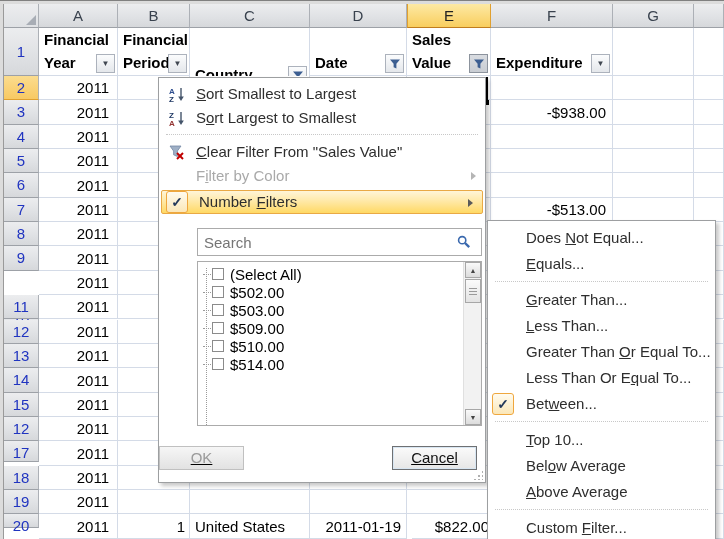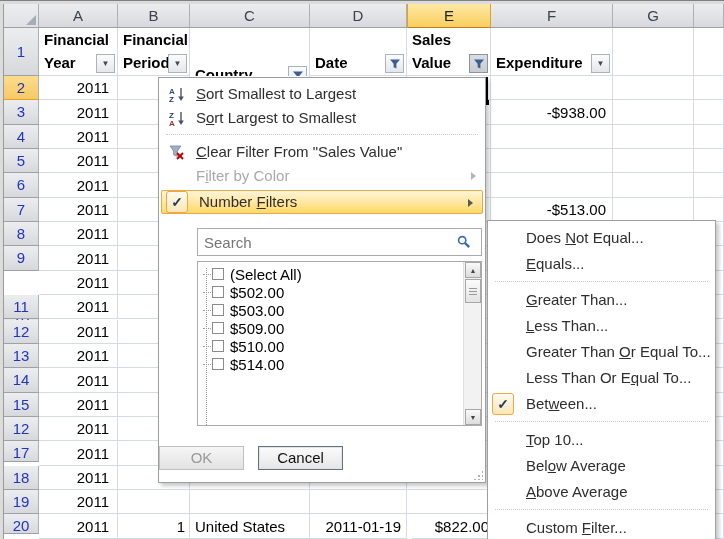--- a/index.html
+++ b/index.html
@@ -66,21 +66,21 @@
   .lrow .ltxt{margin-left:6px;white-space:nowrap;}
   
   #sbar{position:absolute;right:0;top:0;bottom:0;width:18px;background:#F2F2F2;border-left:1px solid #E0E0E0;box-sizing:border-box;}
   .sbtn{position:absolute;left:1px;width:16px;height:16px;box-sizing:border-box;border:1px solid #A7A7A7;
     background:linear-gradient(#FAFAFA,#DCDCDC);display:flex;align-items:center;justify-content:center;
     font-size:7px;color:#444;line-height:1;}
   #sthumb{position:absolute;left:1px;top:17px;width:16px;height:24px;box-sizing:border-box;border:1px solid #A7A7A7;
     background:linear-gradient(#FBFBFB,#E3E3E3);display:flex;align-items:center;justify-content:center;}
   #sthumb .grip{width:8px;height:7px;background:repeating-linear-gradient(#9a9a9a 0 1px,transparent 1px 3px);}
   
-  #btnrow{display:flex;justify-content:flex-start;margin:20px 8px 0 0;gap:14px;}
+  #btnrow{display:flex;justify-content:space-between;margin:20px 8px 0 0;gap:14px;text-decoration:underline;}
   .dlgbtn{width:85px;height:24px;box-sizing:border-box;text-align:center;line-height:22px;font-size:15px;}
   #okbtn{border:1px solid #C0C0C0;background:linear-gradient(#F6F6F6,#E2E2E2);color:#9A9A9A;}
   #cancelbtn{border:1px solid #6E7073;background:linear-gradient(#FBFBFB,#E6E6E6);color:#111;box-shadow:0 0 0 1px #D8E6F2 inset;}
   #grip{position:absolute;right:2px;bottom:2px;width:10px;height:10px;
     background-image:radial-gradient(#AFAFAF 1px,transparent 1.4px);background-size:4px 4px;
     clip-path:polygon(100% 0,100% 100%,0 100%);}
   
   #smenu{left:487px;top:220px;width:229px;box-sizing:border-box;background:#fff;
     border:1px solid #9D9FA1;box-shadow:3px 3px 4px rgba(0,0,0,.22);z-index:21;padding:4px 0 3px 0;}
   .smi{position:relative;height:26px;line-height:26px;color:#2E2E2E;}
@@ -119,21 +119,21 @@
       <div class="abs rowhdr" style="left: 4px; top: 268px; width: 35px; height: 31px; line-height: 24.35px; margin-top: 41px;">10</div>
       <div class="abs rowhdr" style="left: 4px; top: 295.15px; width: 35px; height: 24.35px; line-height: 24.35px;">11</div>
       <div class="abs rowhdr" style="left: 4px; top: 319.5px; width: 35px; height: 24.35px; line-height: 24.35px;">12</div>
       <div class="abs rowhdr" style="left: 4px; top: 343.85px; width: 35px; height: 24.35px; line-height: 24.35px;">13</div>
       <div class="abs rowhdr" style="left: 4px; top: 368.2px; width: 35px; height: 24.35px; line-height: 24.35px;">14</div>
       <div class="abs rowhdr" style="left: 4px; top: 392.55px; width: 35px; height: 24.35px; line-height: 24.35px;">15</div>
       <div class="abs rowhdr" style="left: 4px; top: 416.9px; width: 35px; height: 24.35px; line-height: 24.35px;">12</div>
       <div class="abs rowhdr" style="left: 4px; top: 441.25px; width: 35px; height: 21px; line-height: 24.35px;">17</div>
       <div class="abs rowhdr" style="left: 4px; top: 465.6px; width: 35px; height: 24.35px; line-height: 24.35px;">18</div>
       <div class="abs rowhdr" style="left: 4px; top: 489.95px; width: 35px; height: 24.35px; line-height: 24.35px;">19</div>
-      <div class="abs rowhdr" style="left: 4px; top: 514.3px; width: 35px; height: 20px; line-height: 24.35px;">20</div>
+      <div class="abs rowhdr" style="left: 4px; top: 514.3px; width: 35px; height: 14px; line-height: 24.35px;">20</div>
       <div class="abs cell" style="left: 39px; top: 28px; width: 79px; height: 48px;">
         <div class="h1">Financial</div>
         <div class="h2">Year</div>
         <div class="fbtn">
           <div class="arr">▼</div>
         </div>
       </div>
       <div class="abs cell" style="left: 39px; top: 76px; width: 79px; height: 24.35px;">
         <div class="v" style="right: 8px;">2011</div>
       </div>

